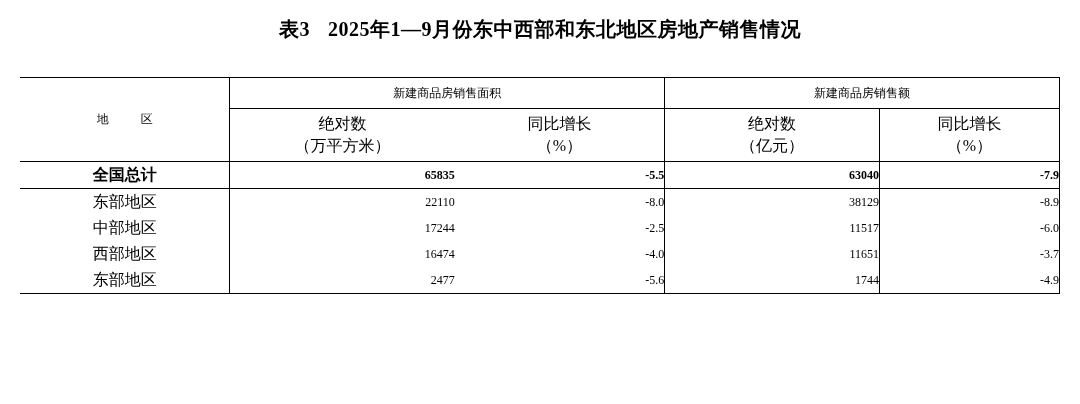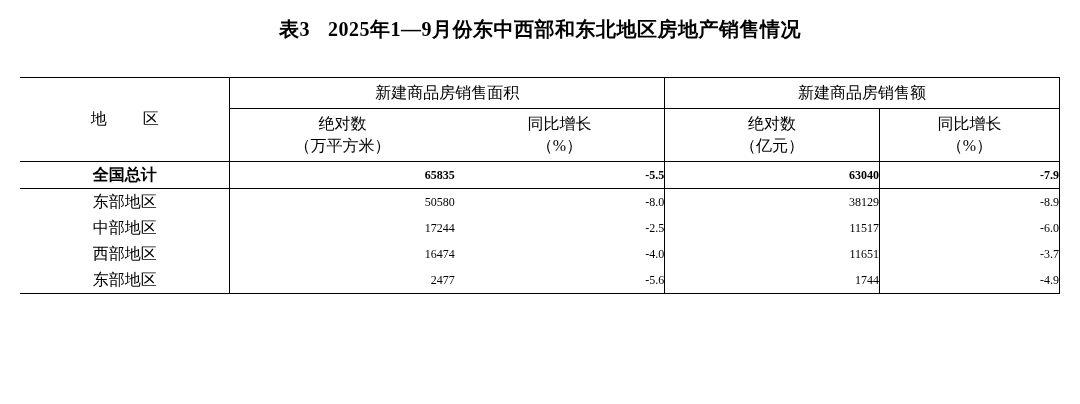--- a/index.html
+++ b/index.html
@@ -44,21 +44,21 @@
     vertical-align: middle;
   }
   .top-border td, .top-border th {
     border-top: 1.5px solid #000;
   }
   .hdr-row1 th {
     border-bottom: 1px solid #000;
     height: 30px;
     text-align: center;
     font-weight: normal;
-    font-size: 16px;
+    font-size: 12px;
   }
   .hdr-row2 th {
     height: 52px;
     text-align: center;
     font-weight: normal;
     font-size: 16px;
     line-height: 1.35;
     border-bottom: 1.2px solid #000;
   }
   .region-head {
@@ -156,21 +156,21 @@
         <tr class="total">
           <td class="region">全国总计</td>
           <td class="num vline-l">65835</td>
           <td class="num vline-r">-5.5</td>
           <td class="num">63040</td>
           <td class="num vline-l vline-r">-7.9</td>
         </tr>
 
         <tr>
           <td class="region">东部地区</td>
-          <td class="num vline-l">50580</td>
+          <td class="num vline-l">22110</td>
           <td class="num vline-r">-8.0</td>
           <td class="num">38129</td>
           <td class="num vline-l vline-r">-8.9</td>
         </tr>
 
         <tr>
           <td class="region">中部地区</td>
           <td class="num vline-l">17244</td>
           <td class="num vline-r">-2.5</td>
           <td class="num">11517</td>

